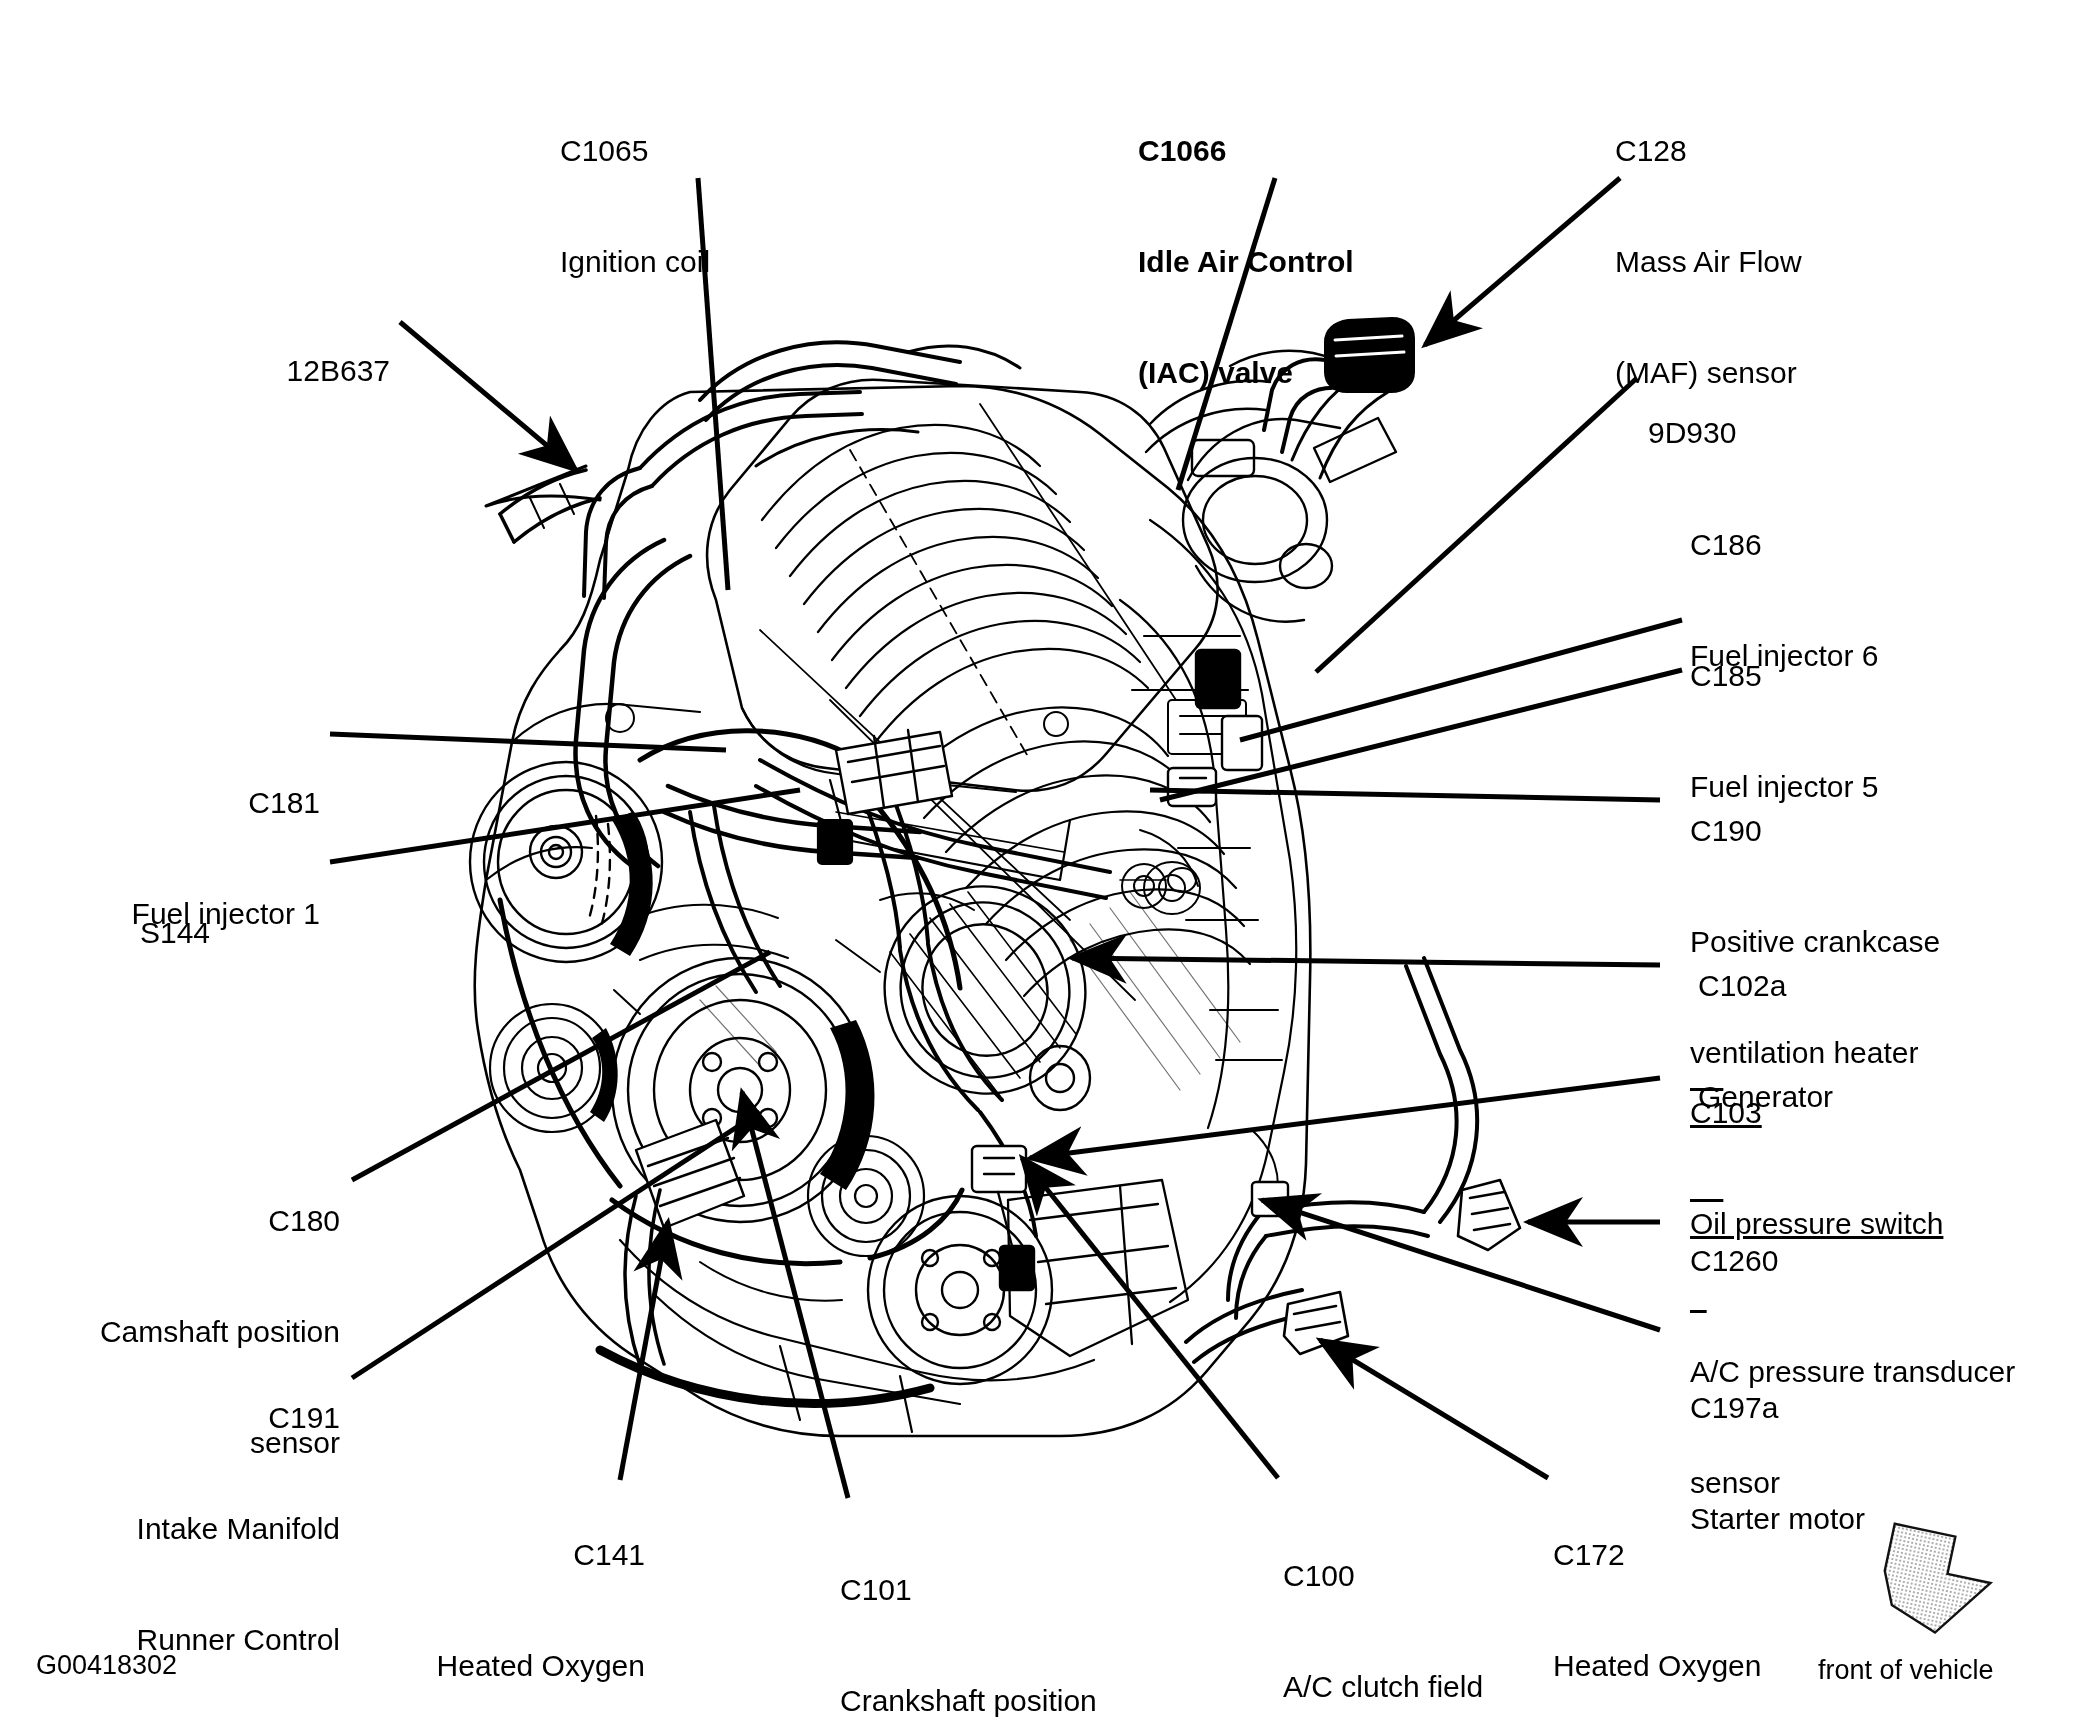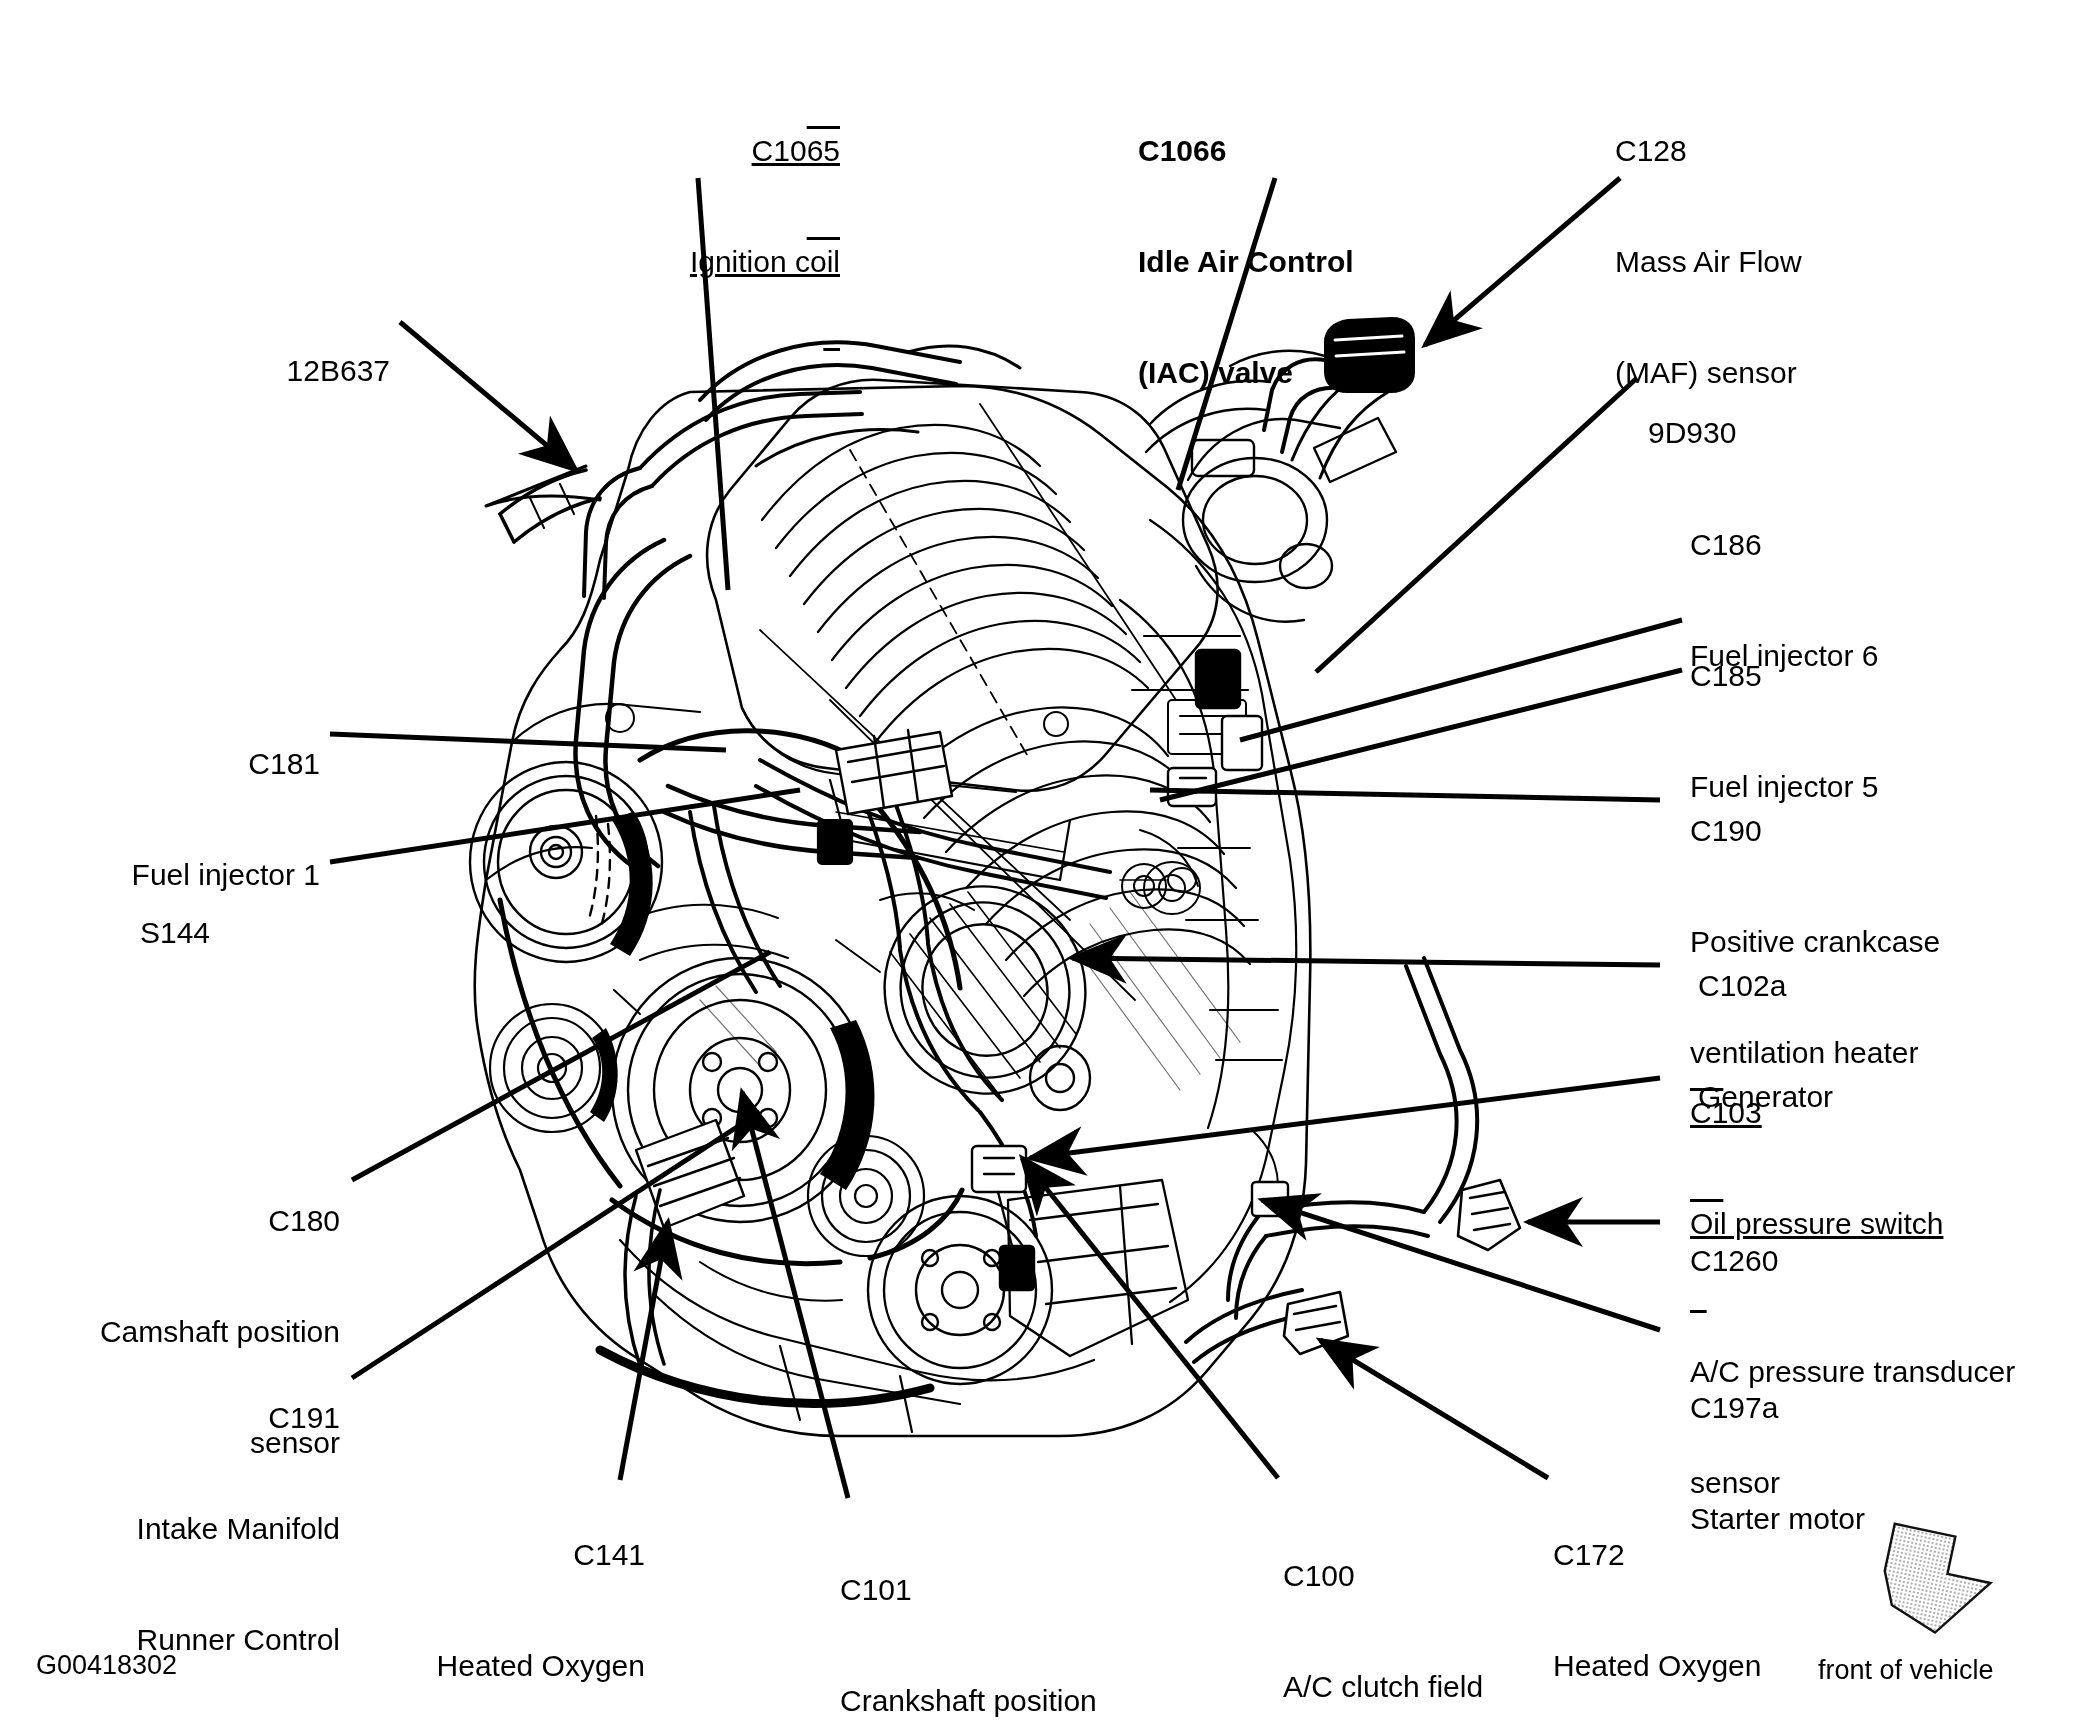--- a/index.html
+++ b/index.html
@@ -27,21 +27,21 @@
     position: absolute;
     font-family: "Liberation Sans", sans-serif;
     font-size: 30px;
     line-height: 37px;
     color: #000;
     white-space: pre;
     letter-spacing: 0px;
   }
   .lbl.r { text-align: right; }
   .lbl.l { text-align: left; }
-  .lbl.c { text-align: right; text-decoration: underline; }
+  .lbl.c { text-align: left; }
   .diagid {
     position: absolute;
     left: 36px;
     top: 1639px;
     font-size: 27px;
     font-family: "Liberation Sans", sans-serif;
     margin-top: 11px;
   }
   .frontlabel {
     position: absolute;
@@ -502,21 +502,21 @@
     <div>C1260</div>
     <div>A/C pressure transducer</div>
     <div>sensor</div>
   </div>
 
   <div class="lbl l" style="left:1690px; top:1315px; width:340px;">
     <div>C197a</div>
     <div>Starter motor</div>
   </div>
 
-  <div class="lbl r" style="left:20px; top:671px; width:300px;">
+  <div class="lbl r" style="left:20px; top:710px; width:300px;">
     <div>C181</div>
     <div>Fuel injector 1</div>
   </div>
 
   <div class="lbl r" style="left:30px; top:840px; width:290px;text-align:center;">
     <div>S144</div>
   </div>
 
   <div class="lbl r" style="left:10px; top:1128px; width:330px;">
     <div>C180</div>

